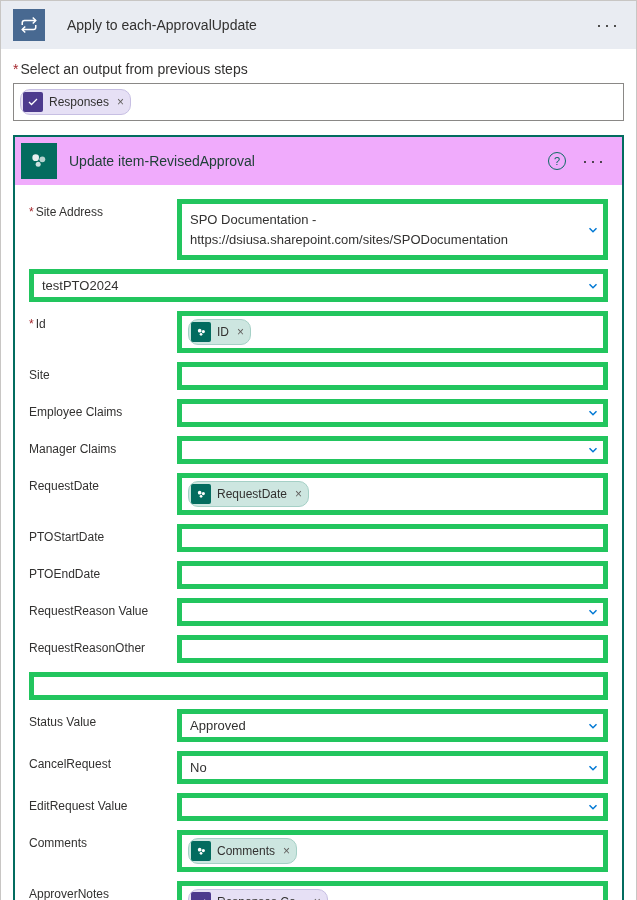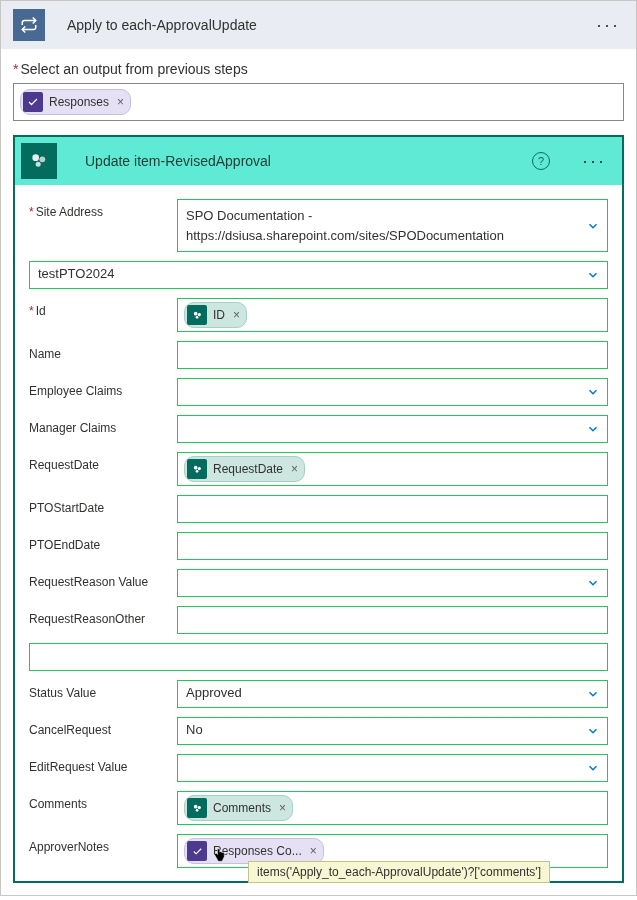--- a/index.html
+++ b/index.html
@@ -105,25 +105,25 @@
       cursor: pointer;
       font-size: 12px;
       padding: 0 2px;
     }
     .inner-action {
       margin-top: 14px;
       border: 2px solid #036c5f;
       background: #fff;
     }
     .inner-header {
-      background: #5eead4;
+      background: #f0abfc;
       display: flex;
       align-items: center;
       padding: 6px 12px 6px 6px;
-      gap: 28px;
+      gap: 12px;
     }
     .icon-sp {
       background: #036c5f;
       width: 36px;
       height: 36px;
     }
     .inner-title {
       flex: 1;
       font-size: 14px;
       color: #204038;
@@ -155,21 +155,21 @@
       color: #323130;
       padding-top: 6px;
       flex-shrink: 0;
     }
     .field-input-wrap {
       flex: 1;
       position: relative;
     }
     .field-input {
       width: 100%;
-      border: 1px solid #22c55e;
+      border: 5px solid #22c55e;
       min-height: 28px;
       padding: 4px 28px 4px 8px;
       font-size: 13px;
       color: #323130;
       display: flex;
       align-items: flex-start;
       background: #fff;
       flex-wrap: wrap;
     }
     .field-input.site-addr {
@@ -289,21 +289,21 @@
                     </svg>
                 </span>
                 <span>ID</span>
                 <span class="token-x">×</span>
               </span>
             </div>
           </div>
         </div>
 
         <div class="field-row">
-          <div class="field-label">Name</div>
+          <div class="field-label">Site</div>
           <div class="field-input-wrap">
               <div class="field-input"></div>
             </div>
         </div>
 
         <div class="field-row">
           <div class="field-label">Employee Claims</div>
           <div class="field-input-wrap">
             <div class="field-input"></div>
             <svg class="chevron" width="14" height="14" viewBox="0 0 24 24" fill="none" stroke="#0078d4" stroke-width="2.5">

